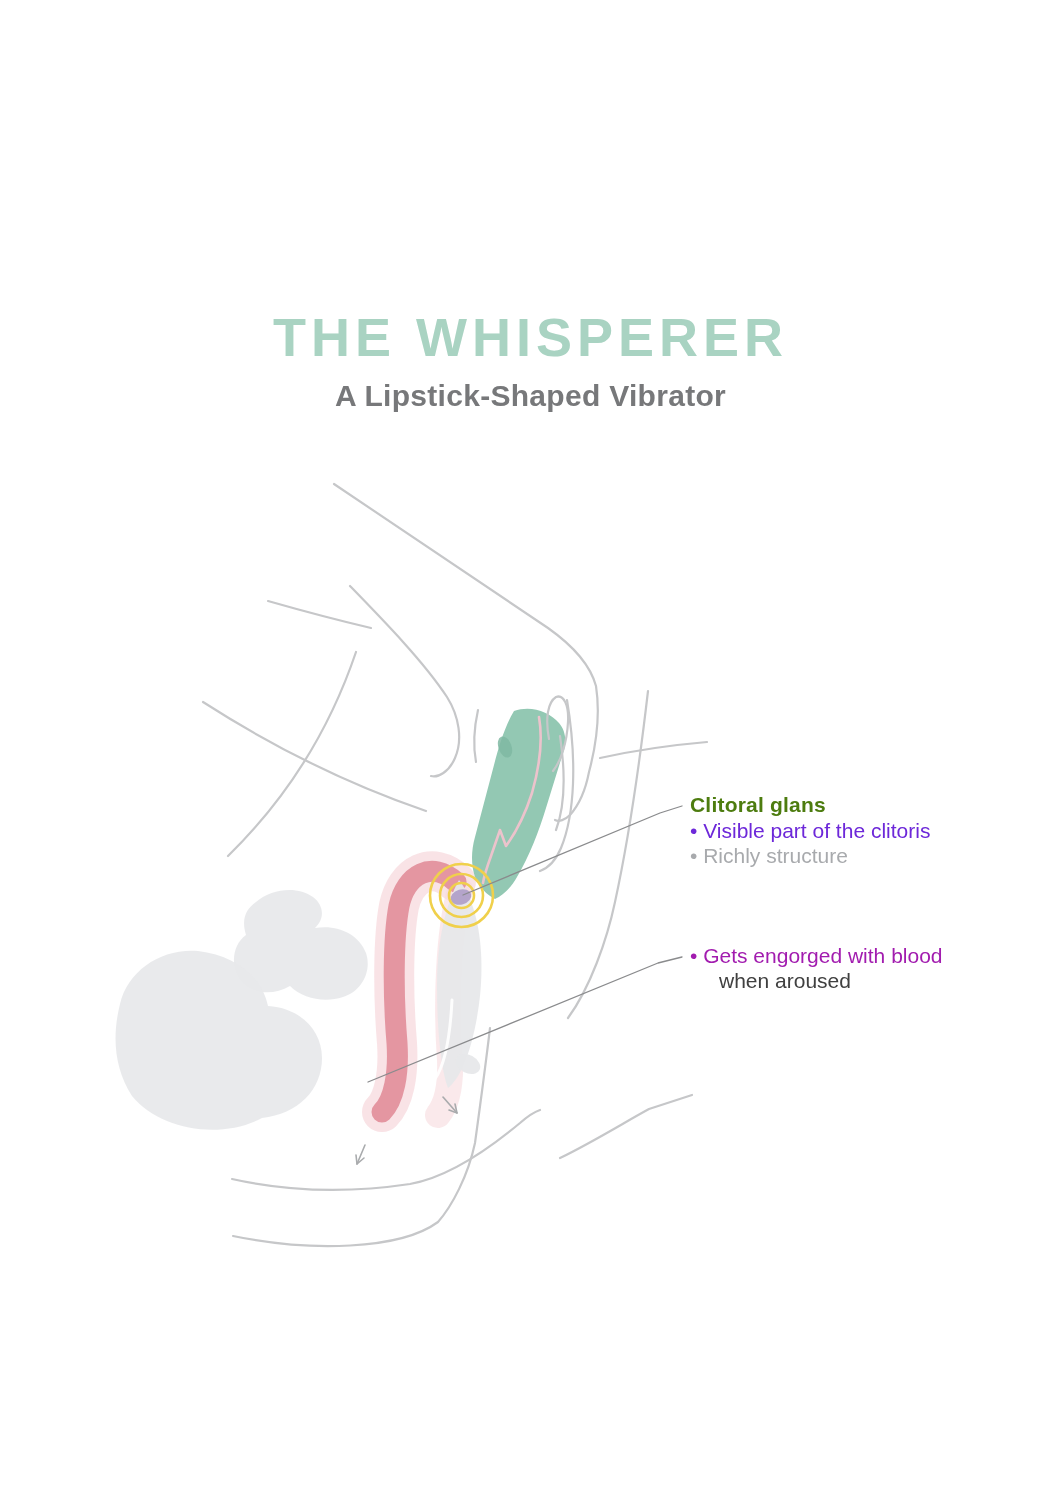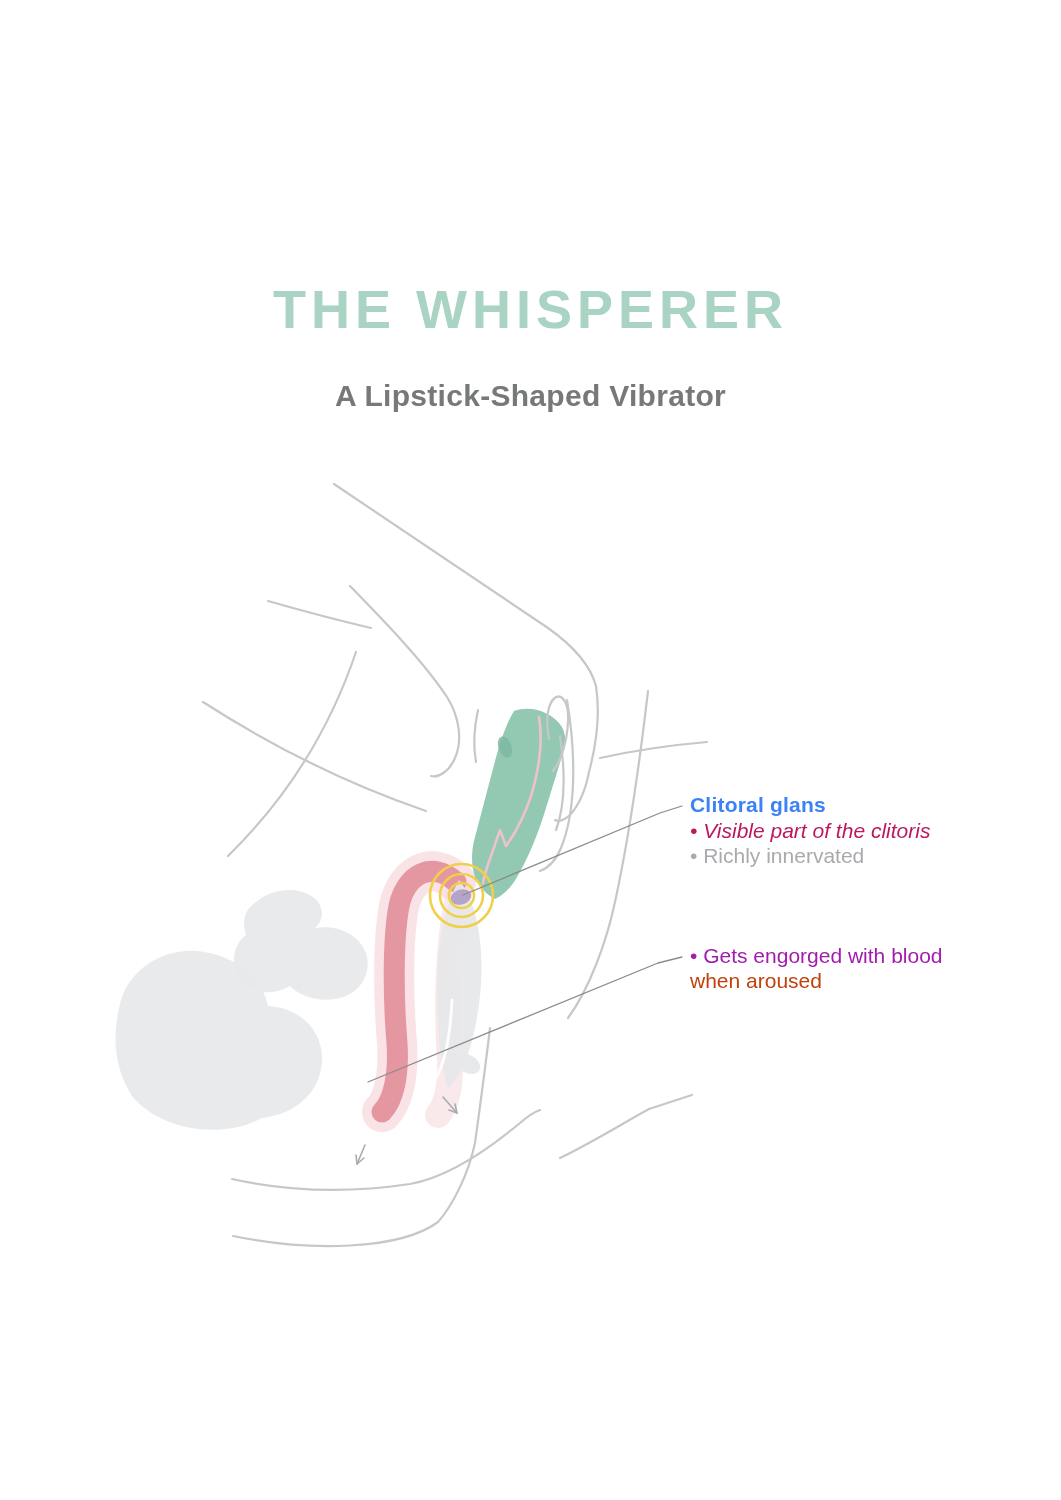--- a/index.html
+++ b/index.html
@@ -7,21 +7,21 @@
     position: relative;
     width: 1061px;
     height: 1500px;
     background: #ffffff;
     overflow: hidden;
     font-family: "Liberation Sans", sans-serif;
   }
   .title {
     position: absolute;
     left: 0;
-    top: 280px;
+    top: 308px;
     width: 1061px;
     margin: 0;
     text-align: center;
     font-size: 54px;
     font-weight: bold;
     letter-spacing: 5px;
     line-height: 58px;
   }
   .subtitle {
     position: absolute;
@@ -130,23 +130,23 @@
 
     <g fill="none" stroke-width="1.6" stroke-linecap="round" stroke-linejoin="round" stroke="#a9abad">
       <path d="M 443 1097 L 457 1113"></path>
       <path d="M 449 1110 L 457 1113 L 455 1104"></path>
       <path d="M 365 1145 L 357 1164"></path>
       <path d="M 364 1158 L 357 1164 L 356 1155"></path>
     </g>
   </svg>
 
   <div class="callout callout-1">
-    <div class="co-title" style="color: #3b82f6;">Clitoral glans</div>
-    <div class="co-line" style="color: #be185d; font-style: italic;">• Visible part of the clitoris</div>
-    <div class="co-line" style="color: rgb(168, 170, 173);">• Richly innervated</div>
+    <div class="co-title" style="color: #4d7c0f;">Clitoral glans</div>
+    <div class="co-line" style="color: #6d28d9;">• Visible part of the clitoris</div>
+    <div class="co-line" style="color: rgb(168, 170, 173);">• Richly structure</div>
   </div>
 
   <div class="callout callout-2">
     <div class="co-line" style="color: #a21caf;">• Gets engorged with blood</div>
-    <div class="co-line" style="color: #c2410c;">when aroused</div>
+    <div class="co-line" style="color: #404040; margin-left: 29px;">when aroused</div>
   </div>
 
 </div>
 
 </body></html>

